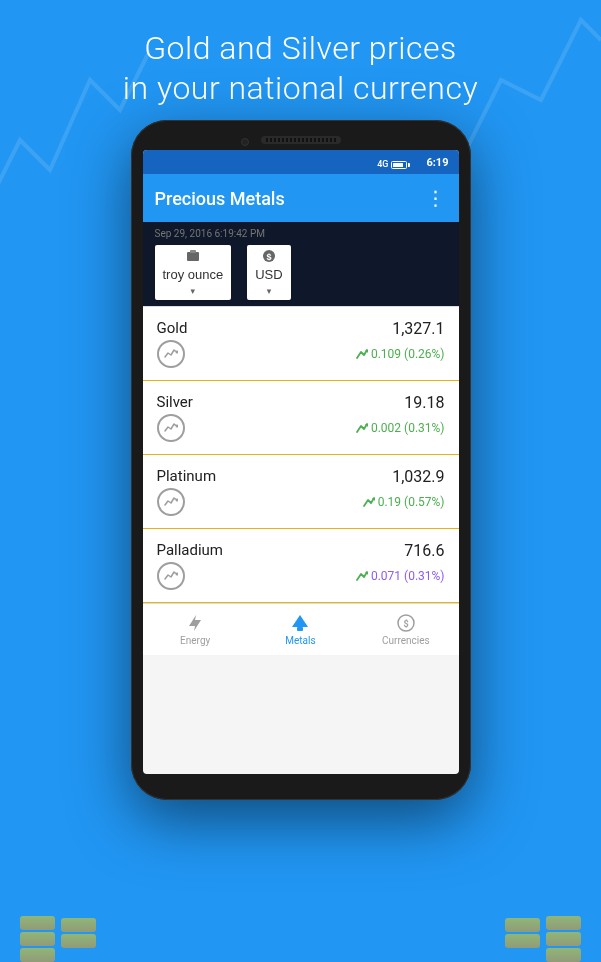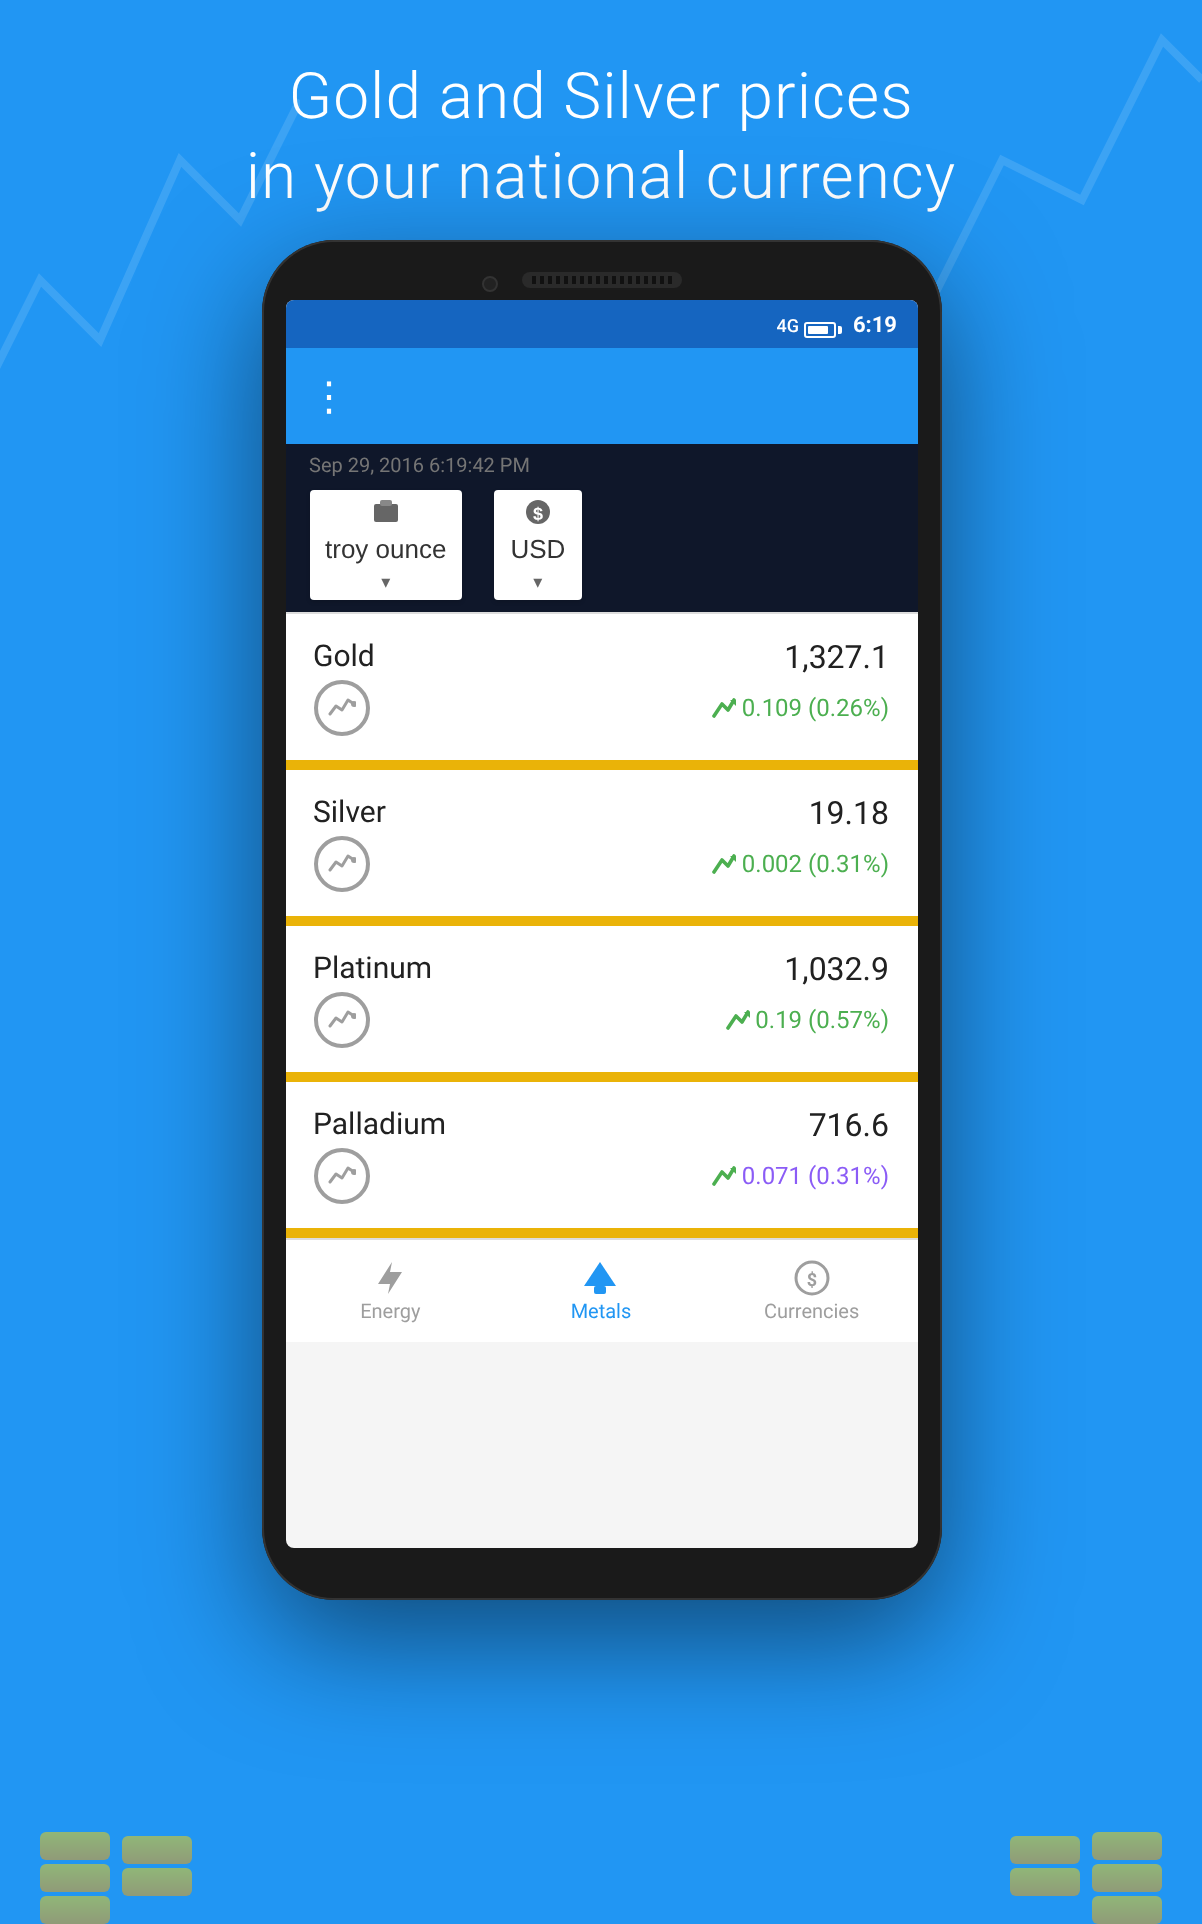--- a/index.html
+++ b/index.html
@@ -187,21 +187,21 @@
       color: #666;
     }
 
     
     .metals-list {
       background: white;
       flex: 1;
     }
     .metal-item {
       padding: 12px 14px;
-      border-bottom: 5px solid #eab308;
+      border-bottom: 1px solid #eab308;
       display: grid;
       grid-template-columns: 1fr auto;
       grid-template-rows: auto auto;
       gap: 2px 8px;
     }
     .metal-name {
       font-size: 15px;
       color: #212121;
       grid-column: 1;
       grid-row: 1;
@@ -307,25 +307,26 @@
   <div class="phone-frame">
     <div class="phone-camera"></div>
     <div class="phone-speaker"></div>
 
     <div class="phone-screen">
 
       <div class="status-bar">
         <div class="status-icons">
           <span style="color:white;font-size:9px;">4G</span>
           <div class="battery-icon"></div>
-          <span style="color:white;font-size:11px;font-weight:bold;margin-left:5px;">6:19</span>
+          <span style="color:white;font-size:11px;font-weight:bold;margin-left:16px;">6:19</span>
         </div>
       </div>
 
       <div class="app-bar">
+        <span class="app-bar-title">Precious Metals</span>
         <span class="more-icon">⋮</span>
       </div>
 
       <div class="filter-bar">
         <div class="filter-date">Sep 29, 2016 6:19:42 PM</div>
         <div class="filter-controls">
           <button class="filter-btn">
             <svg width="14" height="14" viewBox="0 0 14 14">
               <rect x="1" y="3" width="12" height="9" rx="1" fill="#666"></rect>
               <rect x="4" y="1" width="6" height="3" rx="1" fill="#888"></rect>

